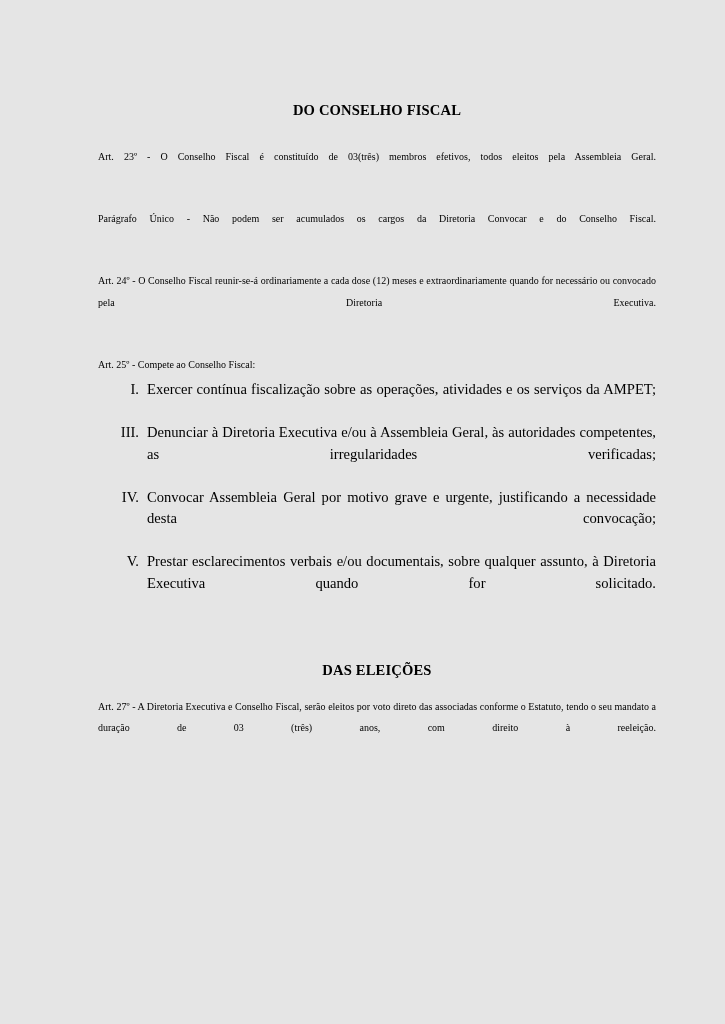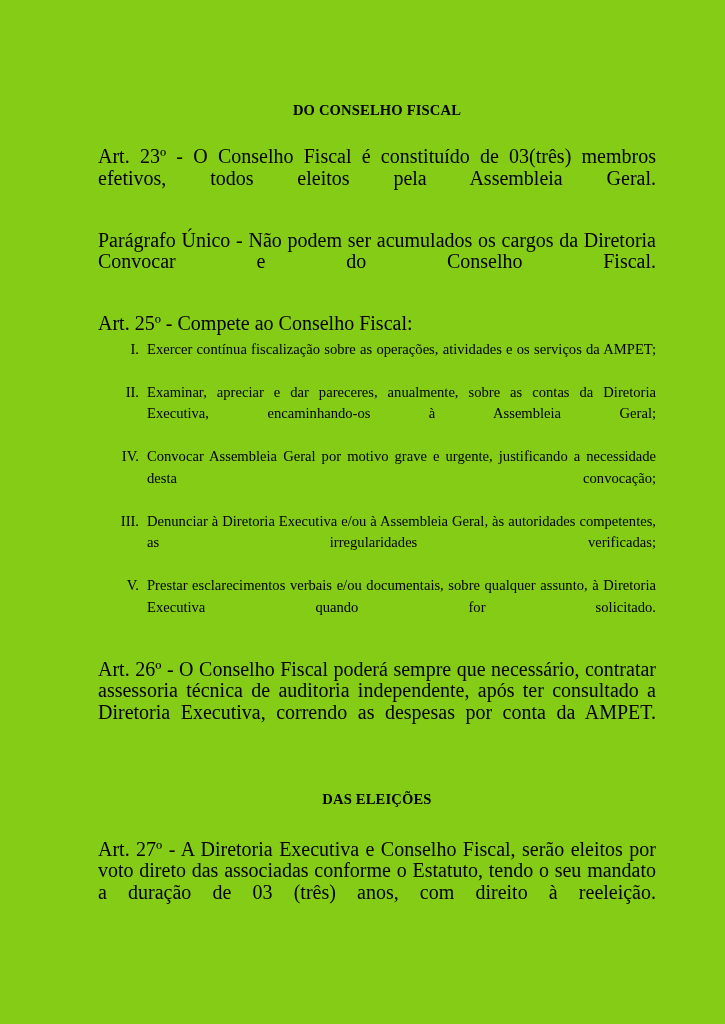--- a/index.html
+++ b/index.html
@@ -11,21 +11,21 @@
   body {
     font-family: "Liberation Serif", "DejaVu Serif", serif;
     color: #000000;
     -webkit-font-smoothing: antialiased;
   }
   .page {
     position: relative;
     width: 725px;
     height: 1024px;
     margin: 0 auto;
-    background: #84cc16;
+    background: #e5e5e5;
     overflow: hidden;
     box-sizing: border-box;
   }
   .content {
     position: absolute;
     left: 98px;
     top: 100px;
     width: 558px;
   }
 
@@ -33,28 +33,28 @@
   .heading {
     text-align: center;
     font-size: 14.6px;
     line-height: 20px;
     letter-spacing: 0.15px;
     margin: 0;
   }
   .heading-top { margin-bottom: 26px; }
   .heading-elections {
     margin-top: 44px;
-    margin-bottom: 30px;
+    margin-bottom: 16px;
     text-align: center;
   }
 
   
   p.para {
     margin: 0 0 19px 0;
-    font-size: 20px;
+    font-size: 10px;
     line-height: 21.5px;
     text-align: justify;
     text-justify: inter-word;
     hyphens: none;
   }
   p.para:last-child { margin-bottom: 0; }
   p.para.tight { margin-bottom: 4px; }
 
   
   ol.roman-list {
@@ -102,47 +102,43 @@
 
 <div class="page">
   <div class="content">
 
     <h1 class="heading heading-top">DO CONSELHO FISCAL</h1>
 
     <p class="para">Art. 23º - O Conselho Fiscal é constituído de 03(três) membros efetivos, todos eleitos pela Assembleia Geral.</p>
 
     <p class="para">Parágrafo Único - Não podem ser acumulados os cargos da Diretoria Convocar e do Conselho Fiscal.</p>
 
+    <p class="para">Art. 24º - O Conselho Fiscal reunir-se-á ordinariamente a cada dose (12) meses e extraordinariamente quando for necessário ou convocado pela Diretoria Executiva.</p>
 
 
     <p class="para tight nostretch">Art. 25º - Compete ao Conselho Fiscal:</p>
 
     <ol class="roman-list">
       <li>
         <span class="marker">I.</span>
         <span class="item-text">Exercer contínua fiscalização sobre as operações, atividades e os serviços da AMPET;</span>
       </li>
       <li>
-        <span class="marker">II.</span>
-        <span class="item-text">Examinar, apreciar e dar pareceres, anualmente, sobre as contas da Diretoria Executiva, encaminhando-os à Assembleia Geral;</span>
+        <span class="marker">III.</span>
+        <span class="item-text">Denunciar à Diretoria Executiva e/ou à Assembleia Geral, às autoridades competentes, as irregularidades verificadas;</span>
       </li>
       <li>
         <span class="marker">IV.</span>
         <span class="item-text">Convocar Assembleia Geral por motivo grave e urgente, justificando a necessidade desta convocação;</span>
-      </li>
-      <li>
-        <span class="marker">III.</span>
-        <span class="item-text">Denunciar à Diretoria Executiva e/ou à Assembleia Geral, às autoridades competentes, as irregularidades verificadas;</span>
       </li>
       <li>
         <span class="marker">V.</span>
         <span class="item-text">Prestar esclarecimentos verbais e/ou documentais, sobre qualquer assunto, à Diretoria Executiva quando for solicitado.</span>
       </li>
     </ol>
 
-    <p class="para">Art. 26º - O Conselho Fiscal poderá sempre que necessário, contratar assessoria técnica de auditoria independente, após ter consultado a Diretoria Executiva, correndo as despesas por conta da AMPET.</p>
 
     <h1 class="heading heading-elections">DAS ELEIÇÕES</h1>
 
     <p class="para">Art. 27º - A Diretoria Executiva e Conselho Fiscal, serão eleitos por voto direto das associadas conforme o Estatuto, tendo o seu mandato a duração de 03 (três) anos, com direito à reeleição.</p>
 
   </div>
 </div>
 
 </body></html>

